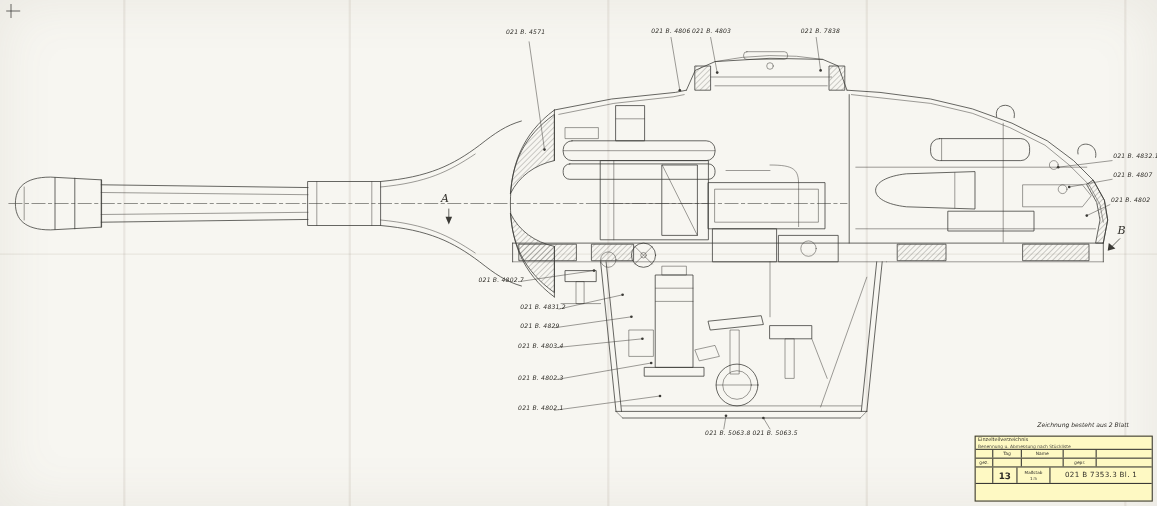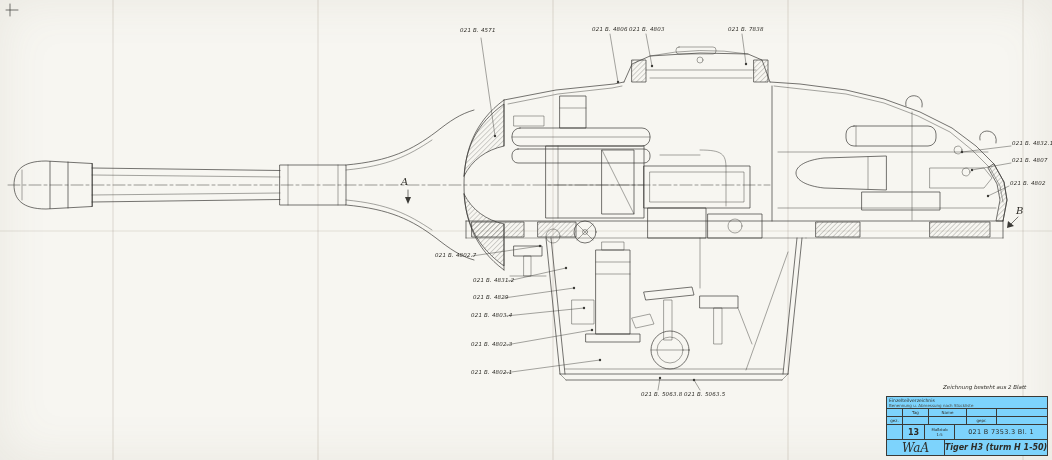--- a/index.html
+++ b/index.html
@@ -11,21 +11,21 @@
   svg .thin{stroke-width:0.45;}
   svg .hatch{fill:url(#hatch);stroke-width:0.7;}
   svg .dot{fill:#3b3a36;stroke:none;}
   svg .dash{stroke-dasharray:12 3 3 3;stroke-width:0.5;}
   svg .crease{stroke:rgba(95,80,50,0.09);stroke-width:2;}
   svg .leader line{stroke-width:0.45;}
   .lbl{position:absolute;font-size:5.5px;font-style:italic;letter-spacing:.2px;color:#2e2c27;white-space:nowrap;}
   .sec{position:absolute;font-size:10px;font-style:italic;font-family:"DejaVu Serif",serif;color:#2e2c27;}
   .note{position:absolute;left:943px;top:384px;font-size:5.5px;font-style:italic;color:#2e2c27;white-space:nowrap;}
   
-  .tb{position:absolute;left:886px;top:396px;width:162px;height:60px;background:#7dd3fc;
+  .tb{position:absolute;left:886px;top:396px;width:162px;height:60px;background:#fef9c3;
       border:1px solid #3b3a36;box-sizing:border-box;color:#2e2c27;display:flex;flex-direction:column;}
   .tb *{box-sizing:border-box;}
   .tb-head{height:12px;border-bottom:0.6px solid #3b3a36;padding:1px 2px;overflow:hidden;}
   .tb-h1{font-size:4.5px;line-height:5px;}
   .tb-h2{font-size:4px;line-height:5px;color:#4a4840;}
   .tb-row{display:flex;border-bottom:0.6px solid #3b3a36;}
   .tb-cell{border-right:0.6px solid #3b3a36;font-size:4px;display:flex;align-items:center;justify-content:center;overflow:hidden;white-space:nowrap;}
   .tb-cell:last-child{border-right:none;}
   .gr{height:8px;}
   .info{height:15px;}
@@ -290,19 +290,15 @@
   </div>
   <div class="tb-row info">
     <div class="tb-cell w16"></div>
     <div class="tb-cell w22 sheetno">13</div>
     <div class="tb-cell w30 stack">
       <span>Maßstab</span>
       <span>1:5</span>
     </div>
     <div class="tb-cell fx drawno">021 B 7353.3  Bl. 1</div>
   </div>
-  <div class="tb-row bottom">
-    <div class="tb-cell w58 stamp">WaA</div>
-    <div class="tb-cell fx tbtitle">Tiger H3 (turm H 1-50)</div>
-  </div>
 </div>
 
 </div>
 
 </body></html>

